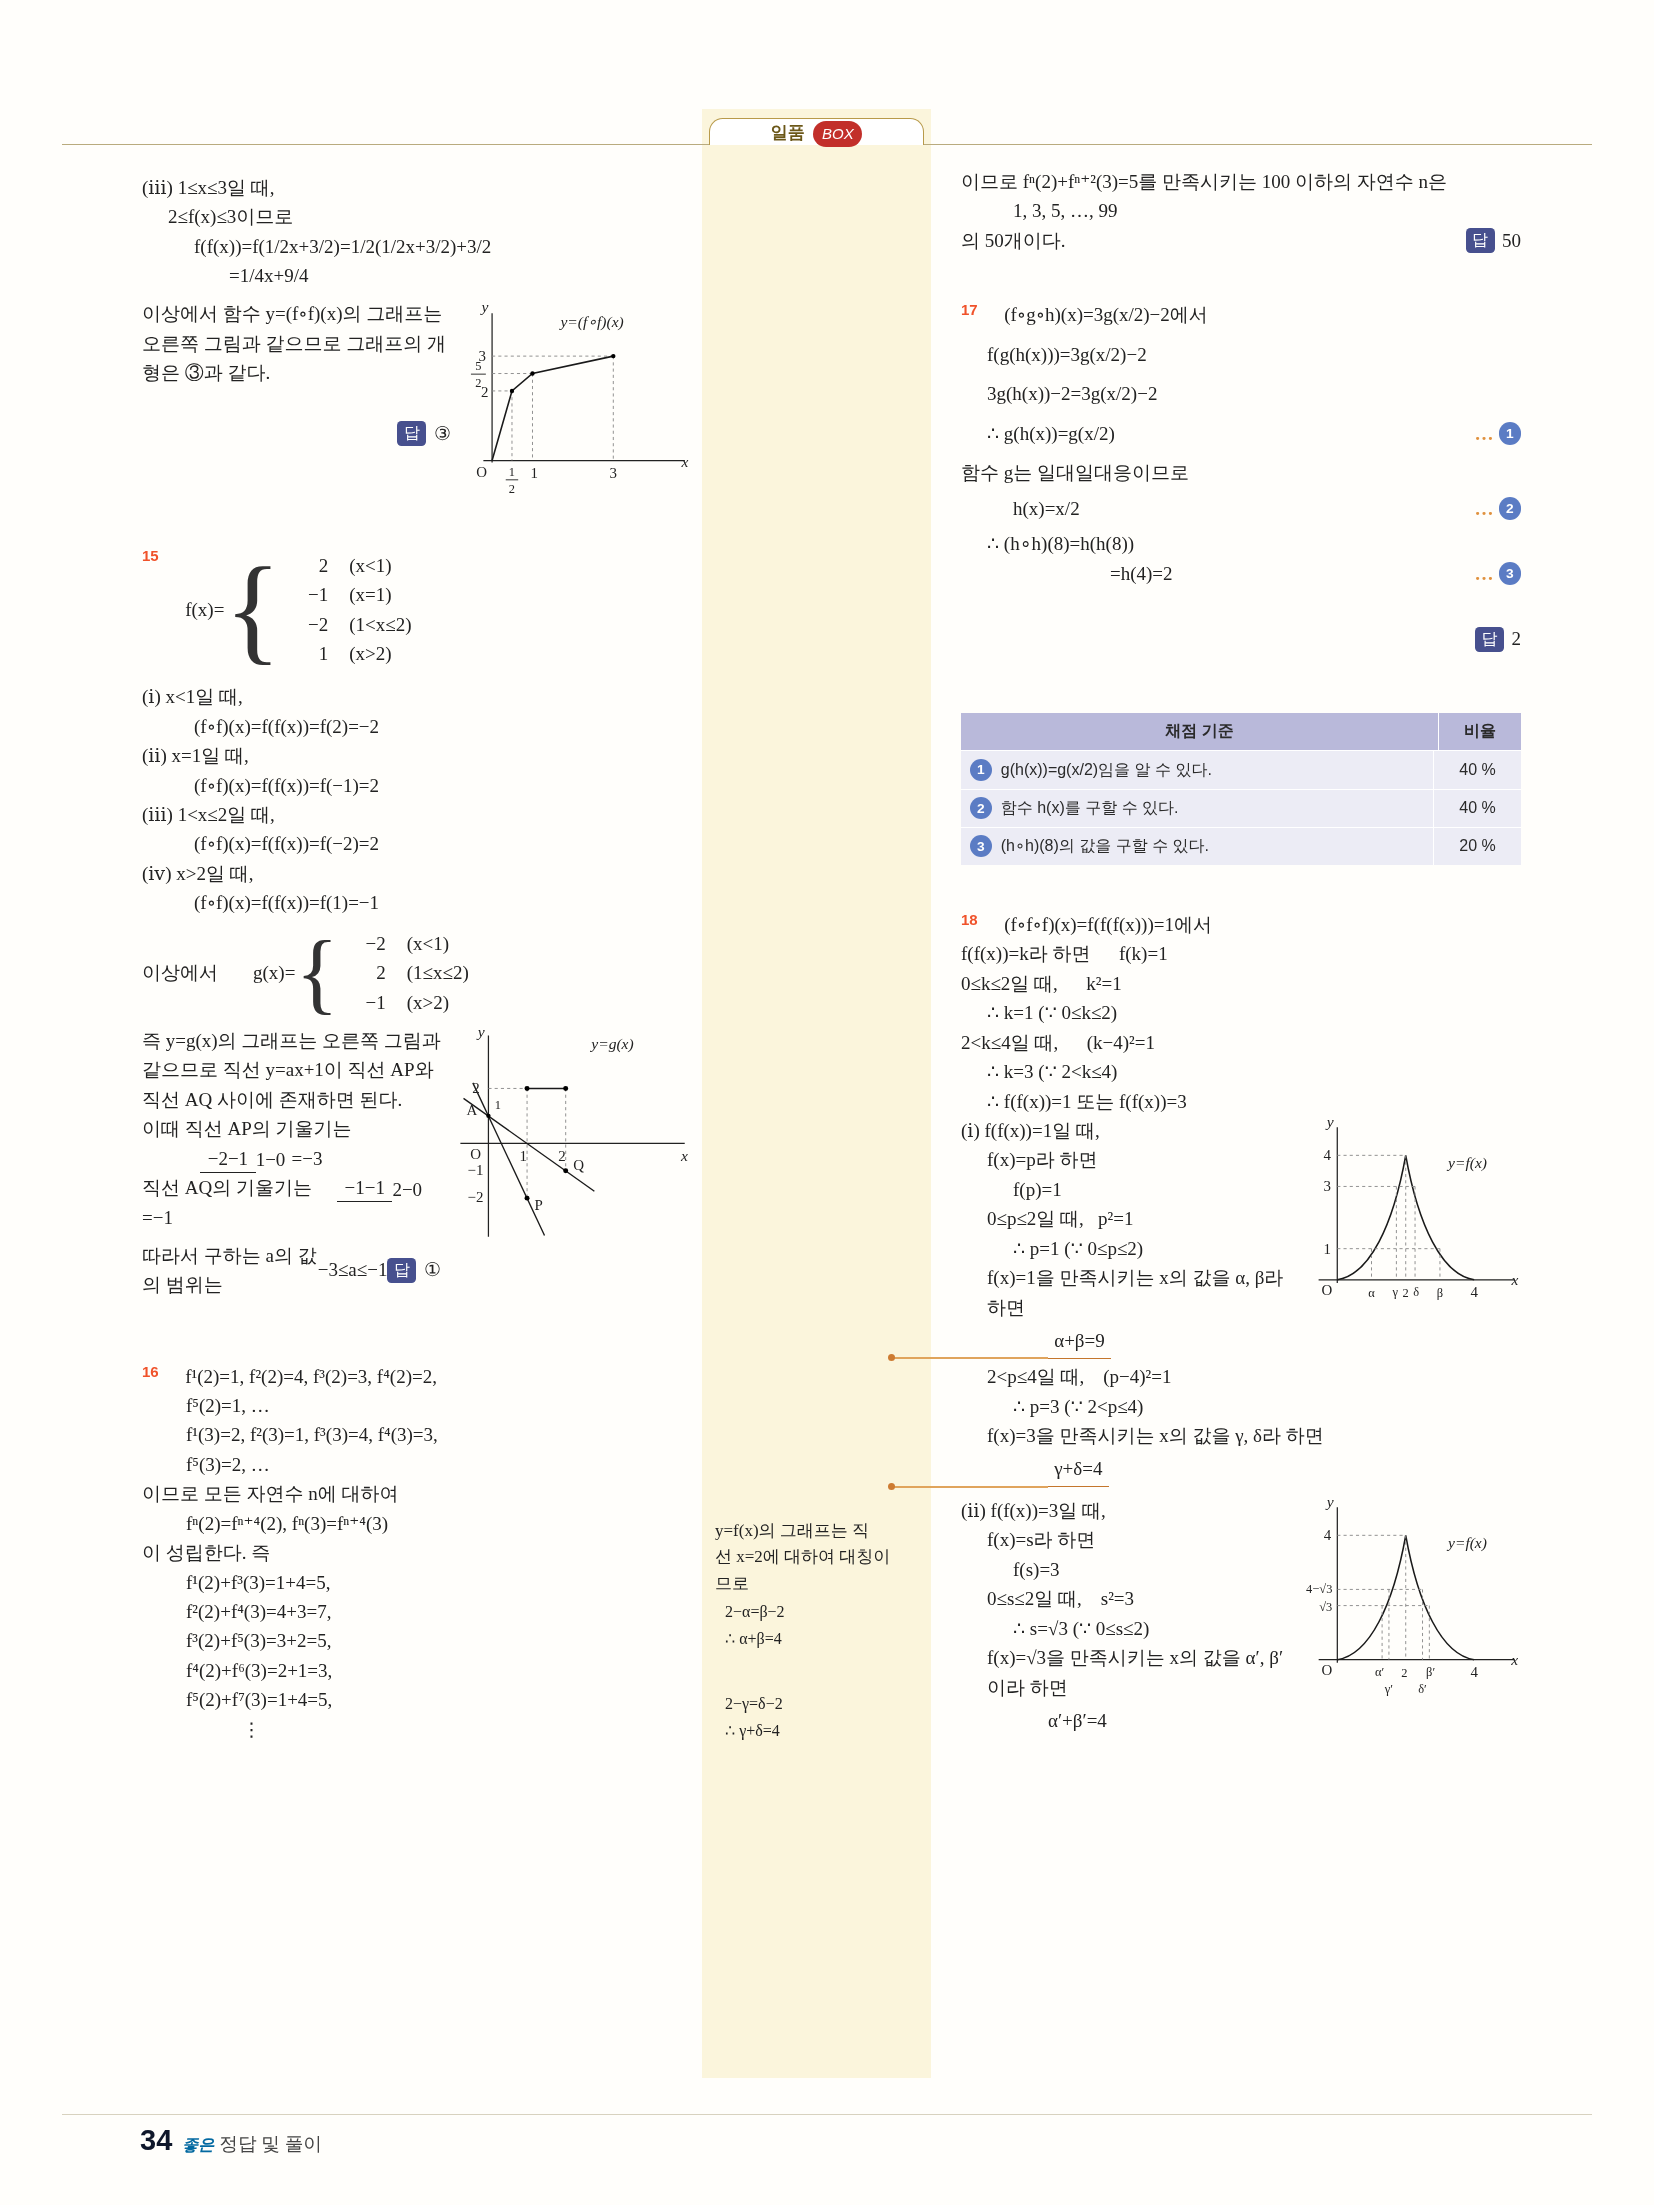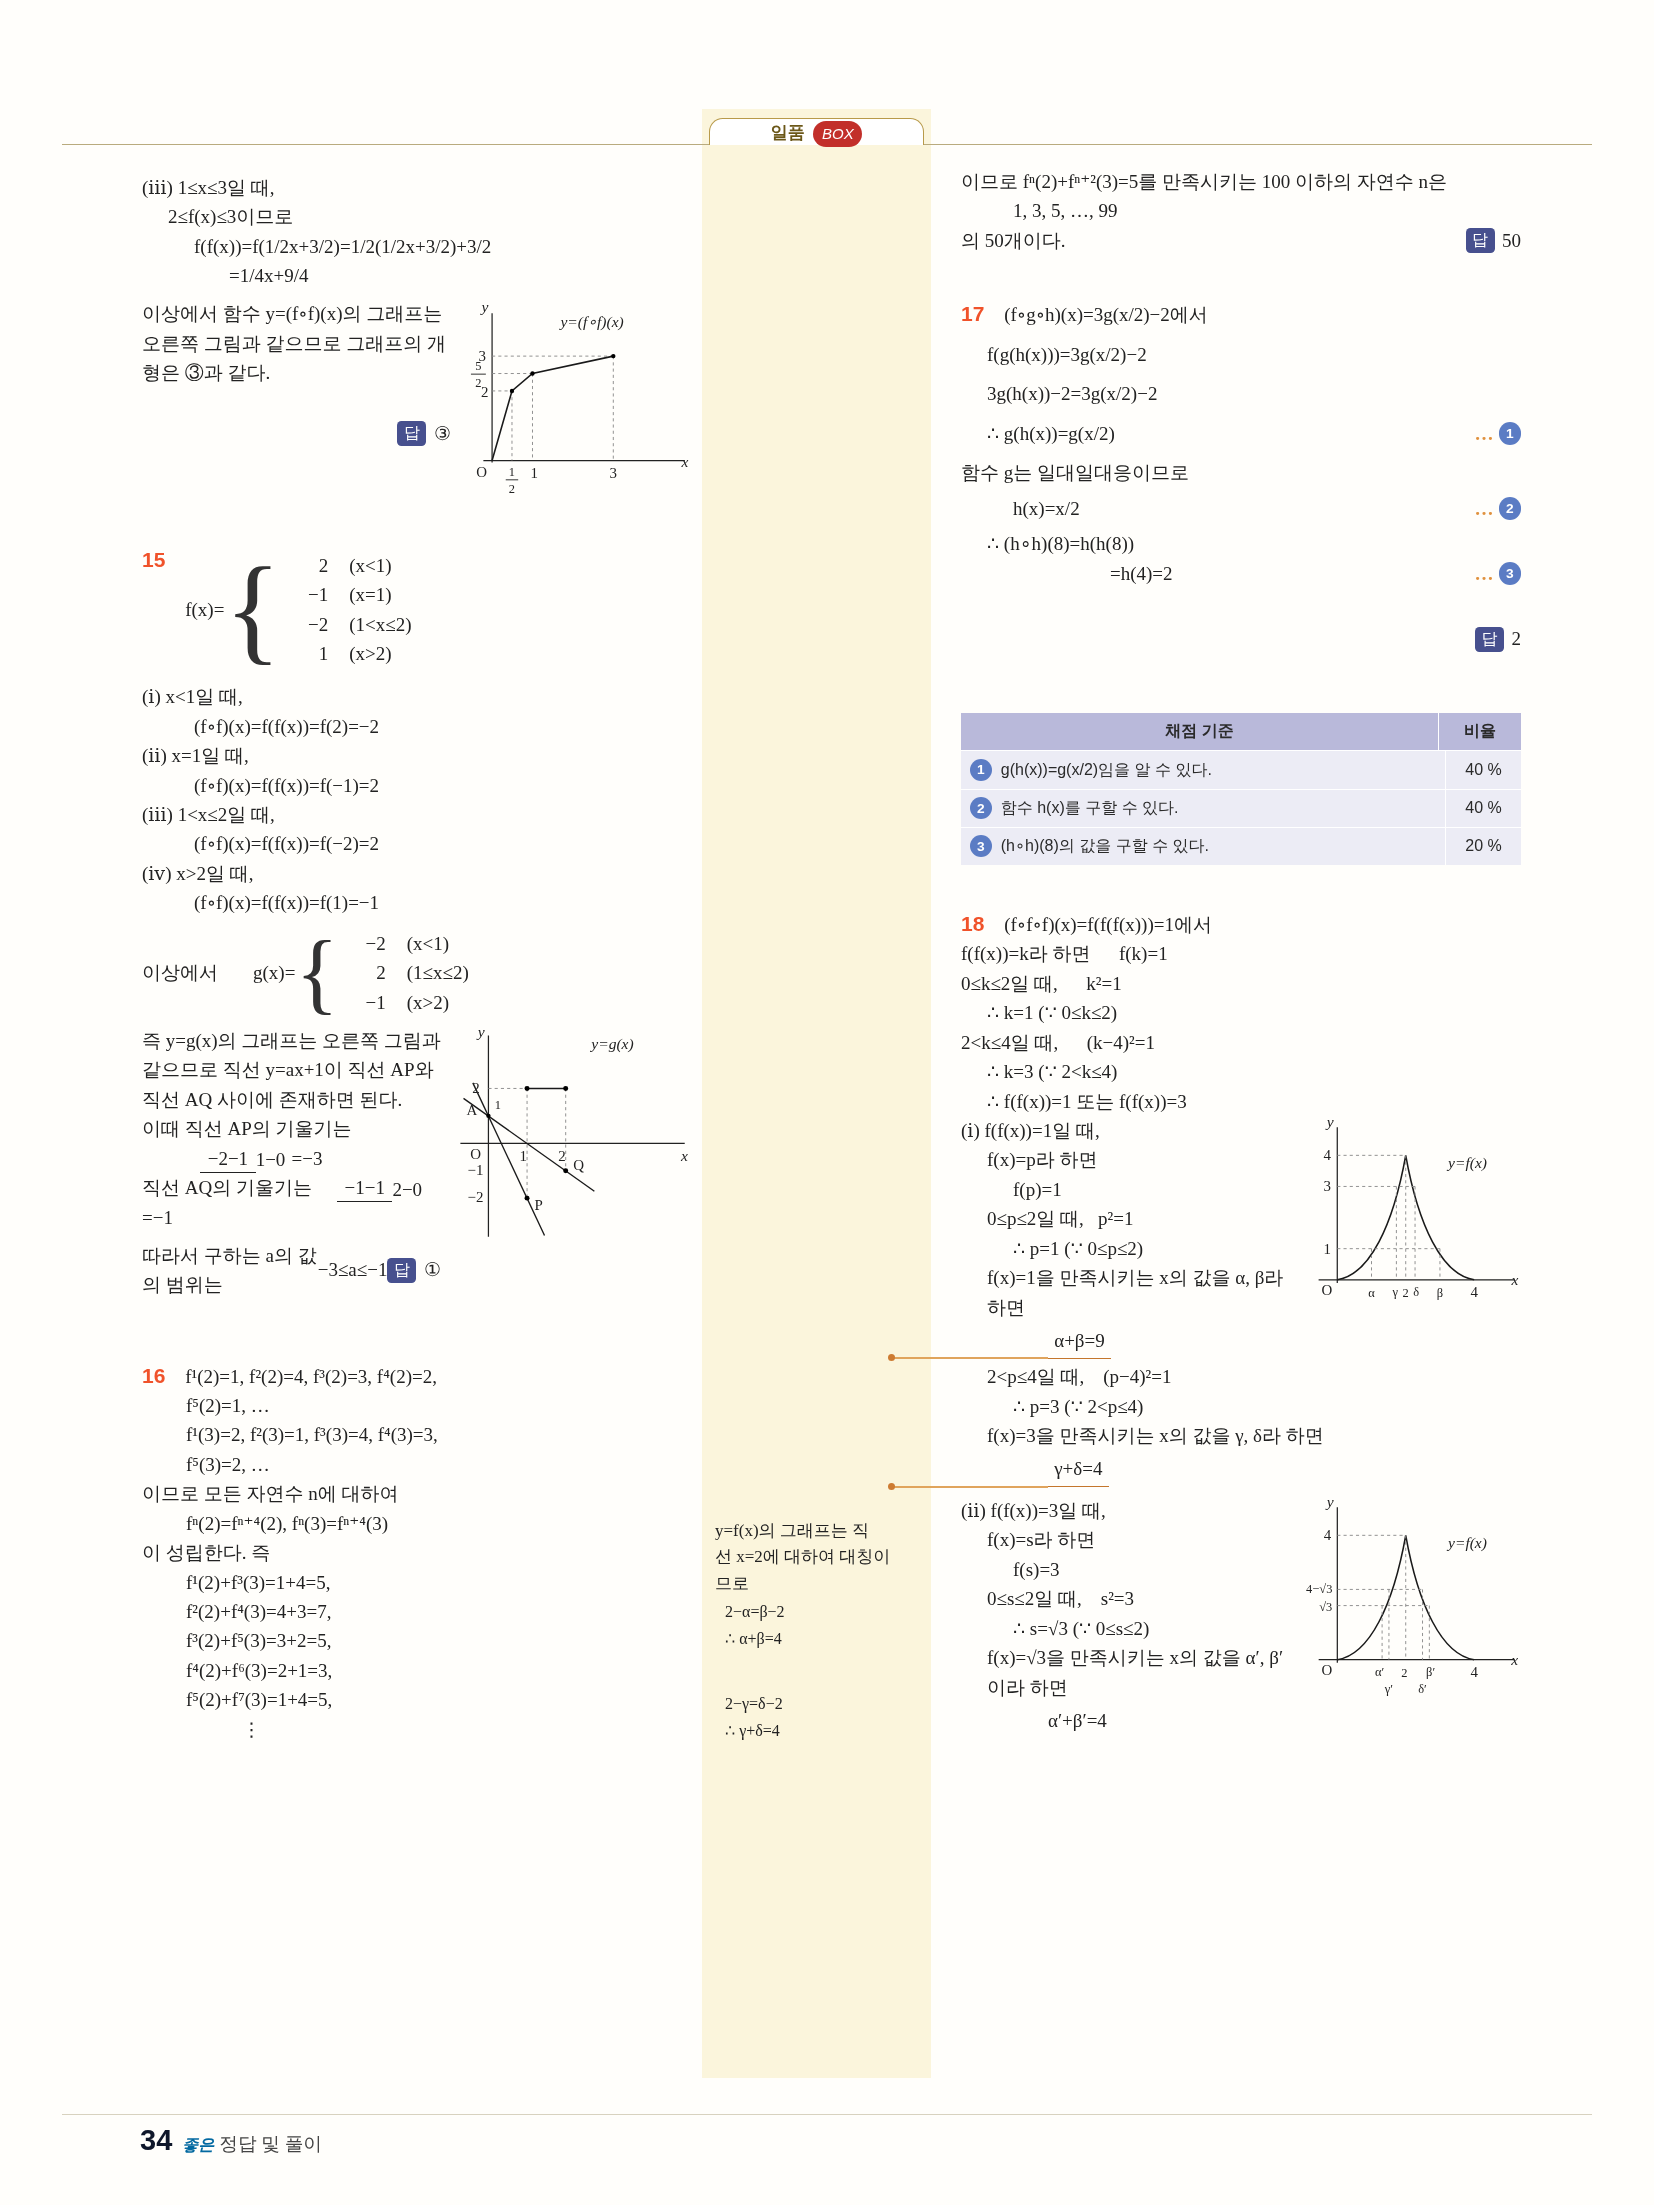--- a/index.html
+++ b/index.html
@@ -25,21 +25,21 @@
   }
   .col { position:absolute; font-size:19px; line-height:1.55; }
   .col-left  { left:142px;  top:173px; width:549px; }
   .col-right { left:961px; top:167px; width:560px; }
   .line { white-space:pre-wrap; }
   .ind1 { padding-left:26px; } .ind2 { padding-left:52px; }
   .ind3 { padding-left:87px; } .ind4 { padding-left:149px; }
   .gap-s { margin-top:8.7px; } 
   .prob { clear:both; margin-top:40px; }
   .prob-head { display:flex; align-items:flex-start; }
-  .pnum { font-family:"Liberation Sans",sans-serif; color:#f0522a; font-weight:bold; font-size:21px;
+  .pnum { font-family:"Liberation Sans",sans-serif; color:#f0522a; font-weight:bold; font-size:15px;
           margin-right:11.2px; line-height:1.35; min-width:32px; }
   .pw-wrap { display:flex; align-items:center; margin:5px 0; }
   .brace { font-size:118px; font-weight:300; line-height:0.95; color:#333; margin-right:6.2px; }
   .brace.b3 { font-size:90px; }
   .pw-rows { display:flex; flex-direction:column; line-height:1.55; }
   .pw-row { display:flex; }
   .pw-val { min-width:41px; text-align:right; margin-right:21px; }
   .fig { float:right; margin:2.5px 0 8.7px 10px; }
   .split { display:flex; justify-content:space-between; align-items:center; }
   .ar { text-align:right; }
@@ -54,21 +54,21 @@
   .frac { display:inline-flex; align-items:center; vertical-align:middle;
     margin:0 6.2px; line-height:1.2; }
   .frac .fn { padding:0 7.5px 1.2px; border-bottom:1.2px solid #222; }
   .frac .fd { padding-top:1.2px; }
   .gtable { clear:both; margin-top:30px; font-family:"Liberation Sans",sans-serif; font-size:16px; color:#2a2a2a; }
   .ghead { display:flex; background:#b9b9da; font-weight:bold; }
   .gh1 { flex:1; text-align:center; padding:6.2px; }
   .gh2 { width:83px; text-align:center; padding:6.2px; border-left:1.9px solid #fff; }
   .grow { display:flex; background:#ececf5; border-top:1.9px solid #fff; align-items:stretch; }
   .gc1 { flex:1; padding:6.2px 8.7px; display:flex; gap:8.7px; align-items:center; }
-  .gc2 { width:76px; border-left:1.9px solid #fff; display:flex; align-items:center; justify-content:center; }
+  .gc2 { width:88px; border-left:1.9px solid #fff; display:flex; align-items:center; justify-content:center; }
   .uline { position:relative; display:inline-block; border-bottom:1.9px solid #c4762c; padding:0 6.2px 2.5px; }
   .uline.conn::before { content:""; position:absolute; right:100%; top:calc(100% - 0.6px);
     width:156px; height:1.9px; background:#e0a45c; }
   .uline.conn::after { content:""; position:absolute; right:calc(100% + 153px); top:calc(100% - 3.7px);
     width:7.5px; height:7.5px; border-radius:50%; background:#cd7b32; }
   .notes { position:absolute; left:715px; top:1518px; width:208px; font-size:17px; line-height:1.55; color:#222; }
   .notes .nf { padding-left:10px; margin-top:2.5px; font-size:16px; }
   .notes .grp2 { margin-top:40px; }
   .subsec { clear:both; }
   .footer { position:absolute; left:140px; top:2124px; display:flex; align-items:baseline; gap:10px; }

